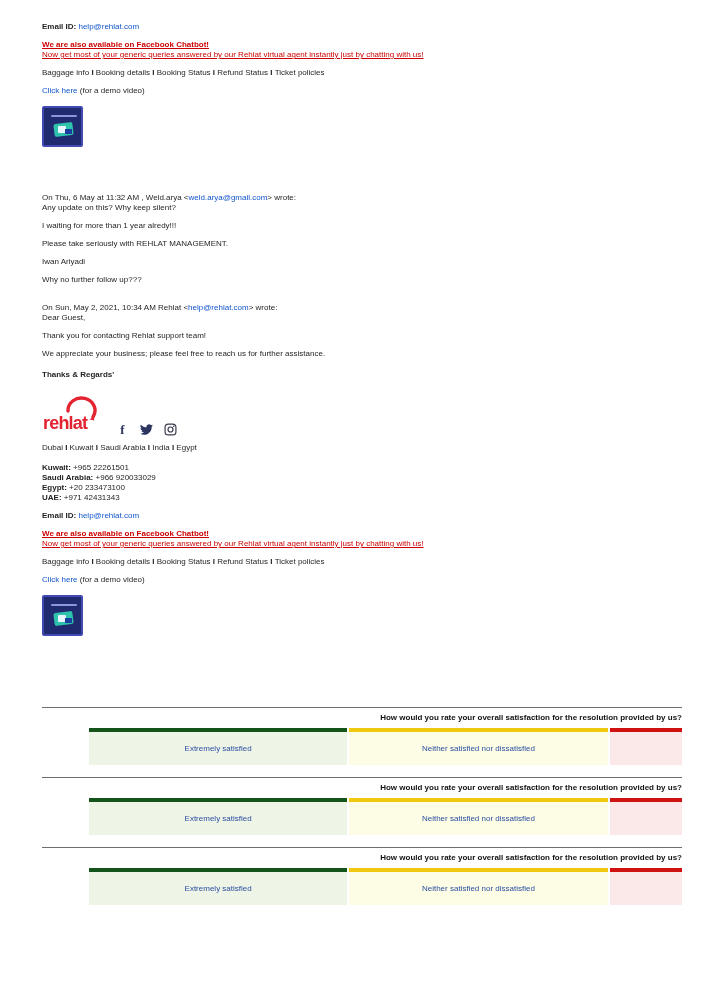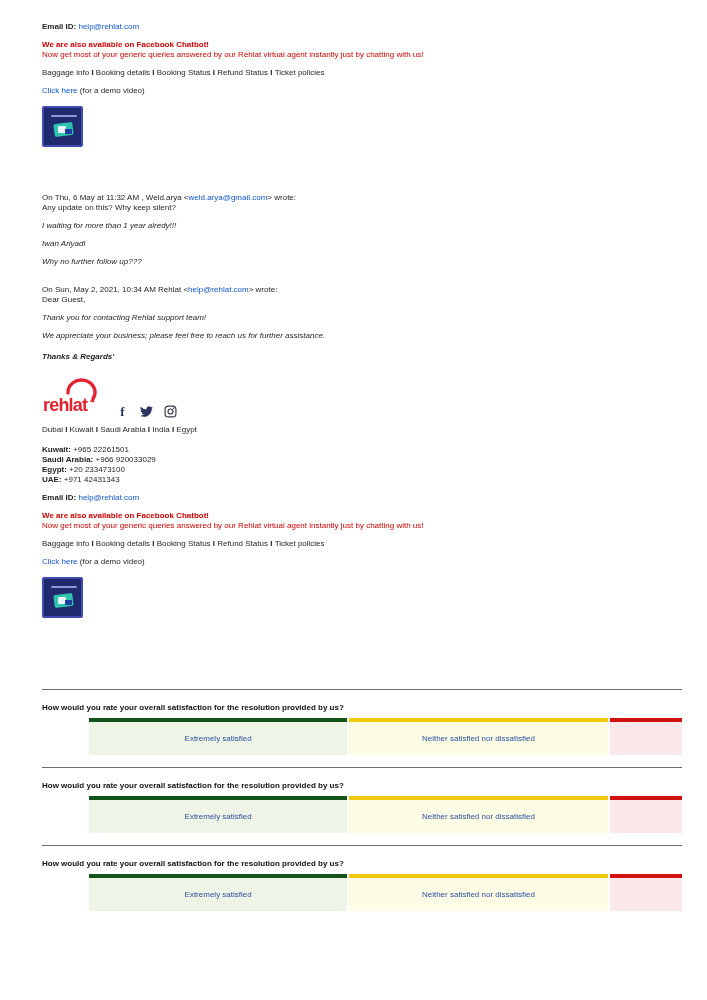--- a/index.html
+++ b/index.html
@@ -4,23 +4,23 @@
 <style>
   * { margin:0; padding:0; box-sizing:border-box; }
   html,body { width:707px; height:1000px; background:#ffffff; overflow:hidden; }
   body {
     font-family:"Liberation Sans", sans-serif;
     font-size:8px; line-height:10px; color:#1f1f1f;
   }
   .content { padding:22px 25px 0 42px; width:707px; }
   a, .link { color:#1155cc; text-decoration:none; cursor:pointer; }
   b, .bold { font-weight:bold; }
-  .red  { color:#cc0000; }
+  .red  { color:#cc0000;text-decoration:underline; }
   .mt8  { margin-top:8px; }
-  .para { margin-top:8px;font-style:italic; }
+  .para { margin-top:8px; }
 
   
   .thumb {
     margin-top:10px; width:41px; height:41px; background:#202a6e;
     border:2px solid #4349b2; border-radius:2px; position:relative; cursor:pointer;
   }
   .thumb .tiny-bar { position:absolute; top:7px; left:7px; width:26px; height:2px; background:#8d97d8; border-radius:1px; }
   .thumb .glyph {
     position:absolute; top:15px; left:10px; width:19px; height:13px;
     background:#2fc3ad; border-radius:2px; transform:rotate(-7deg);
@@ -36,21 +36,21 @@
   .fb-f { font-family:"Liberation Serif", serif; font-weight:bold; font-size:13px; color:#2c3560; }
 
   .countries { margin-top:7px; }
   .phones { margin-top:10px; }
   .phones div { line-height:10px; }
 
   
   .survey-area { margin-top:71px; width:640px; }
   .survey-block { margin-bottom:12px; }
   .survey-divider { height:1px; background:#6e6e6e; width:640px; }
-  .survey-question { margin-top:13px; font-weight:bold; color:#111; }
+  .survey-question { margin-top:5px; font-weight:bold; color:#111;text-align:right; }
   .survey-row { margin-top:5px; display:flex;padding-left:47px; }
   .survey-cell { margin-right:2px; }
   .survey-cell:last-child { margin-right:0; }
   .survey-topbar { height:4px; }
   .survey-body { height:33px; display:flex; align-items:center; justify-content:center; cursor:pointer; }
   .survey-label { font-size:8px; }
 </style>
 </head>
 <body>
 
@@ -80,20 +80,21 @@
     <div class="glyph-dark"></div>
   </div>
 
   <div style="margin-top:46px;">
     <div>
       <span>On Thu, 6 May at 11:32 AM , Weld.arya &lt;</span><a>weld.arya@gmail.com</a><span>&gt; wrote:</span>
     </div>
     <div>Any update on this? Why keep silent?</div>
     <div class="js-paras">
         <div class="para">I waiting  for more than 1 year alredy!!!</div>
+        <div class="para">Please take seriously with REHLAT MANAGEMENT.</div>
         <div class="para">Iwan Ariyadi</div>
         <div class="para">Why no further follow up???</div>
       </div>
   </div>
 
   <div style="margin-top:18px;">
     <div>
       <span>On Sun, May 2, 2021, 10:34 AM Rehlat &lt;</span><a>help@rehlat.com</a><span>&gt; wrote:</span>
     </div>
     <div>Dear Guest,</div>

